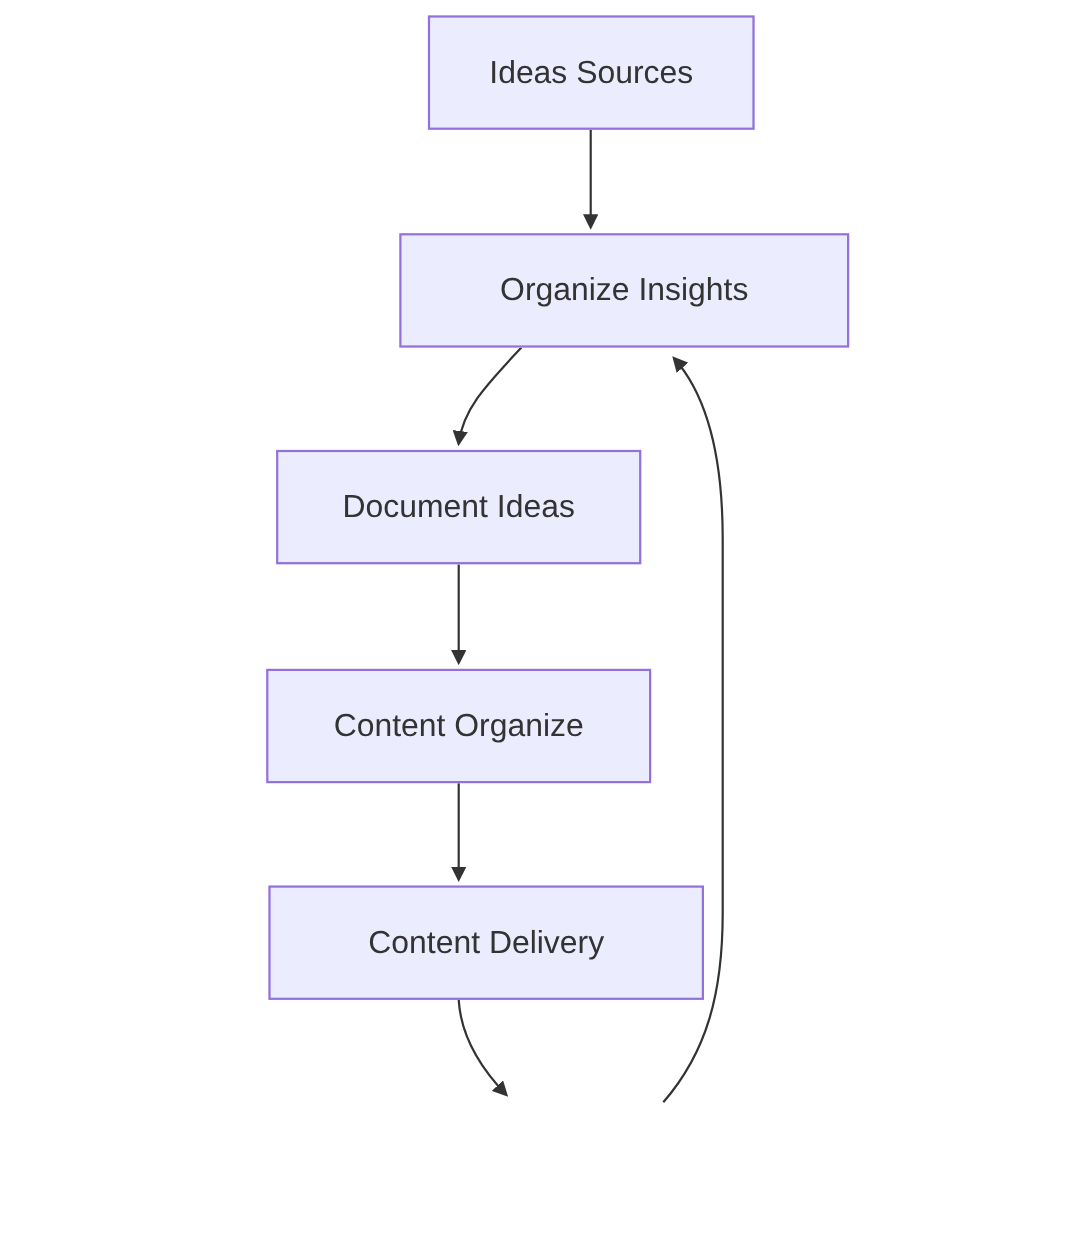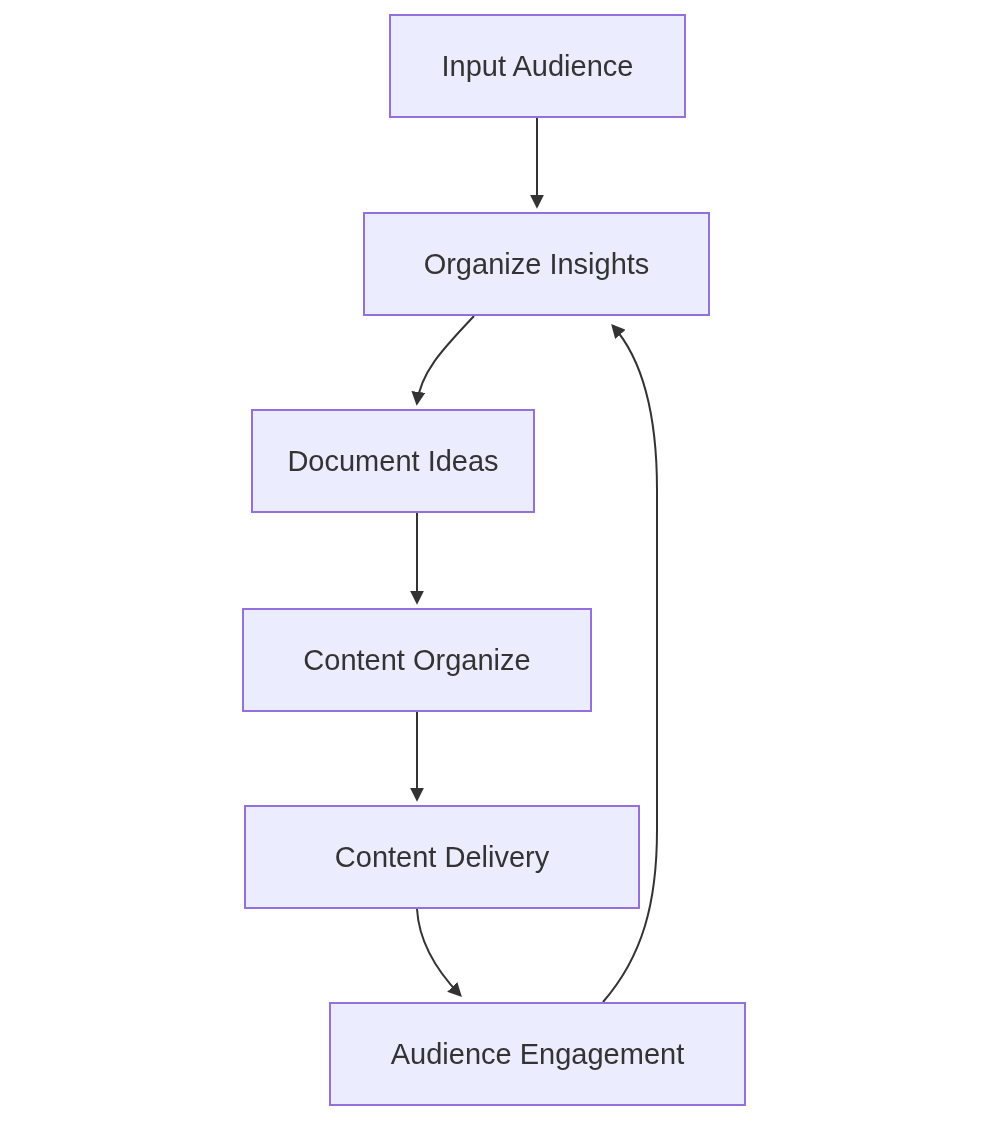--- a/index.html
+++ b/index.html
@@ -35,22 +35,22 @@
     display: flex;
     align-items: center;
     justify-content: center;
     color: #333333;
     font-size: 29px;
     line-height: 1.2;
     text-align: center;
     white-space: nowrap;
   }
   .node-input-sources       { left: 389px; top: 14px;   width: 297px; height: 104px; }
-  .node-organize-insights   { left: 363px; top: 212px;  width: 347px; height: 104px; }
-  .node-document-ideas      { left: 251px; top: 409px;  width: 284px; height: 104px; text-align: center; }
+  .node-organize-insights   { left: 363px; top: 212px;  width: 409px; height: 104px; }
+  .node-document-ideas      { left: 251px; top: 409px;  width: 332px; height: 104px; text-align: center; }
   .node-content-creation    { left: 242px; top: 608px;  width: 350px; height: 104px; }
   .node-content-delivery    { left: 244px; top: 805px;  width: 396px; height: 104px; }
   .node-audience-engagement { left: 329px; top: 1002px; width: 417px; height: 104px; }
 </style>
 </head>
 <body>
 
 <div class="canvas">
 
   <svg class="edges" viewBox="0 0 988 1122" xmlns="http://www.w3.org/2000/svg">
@@ -67,36 +67,33 @@
     <path class="edge-path" marker-end="url(#arrowhead)" d="M417,513 C417,543 417,572 417,602"></path>
 
     <path class="edge-path" marker-end="url(#arrowhead)" d="M417,712 C417,741 417,770 417,799"></path>
 
     <path class="edge-path" marker-end="url(#arrowhead)" d="M417,909 C419,943 437,971 460,995"></path>
 
     <path class="edge-path" marker-end="url(#arrowhead)" d="M603,1002 C643,956 657,902 657,830 L657,490 C657,416 644,361 613,326"></path>
   </svg>
 
   <div class="node node-input-sources">
-    <span>Input Audience</span>
+    <span>Ideas Sources</span>
   </div>
 
   <div class="node node-organize-insights">
     <span>Organize Insights</span>
   </div>
 
   <div class="node node-document-ideas">
     <span>Document Ideas</span>
   </div>
 
   <div class="node node-content-creation">
     <span>Content Organize</span>
   </div>
 
   <div class="node node-content-delivery">
     <span>Content Delivery</span>
   </div>
 
-  <div class="node node-audience-engagement">
-    <span>Audience Engagement</span>
-  </div>
 
 </div>
 
 </body></html>

